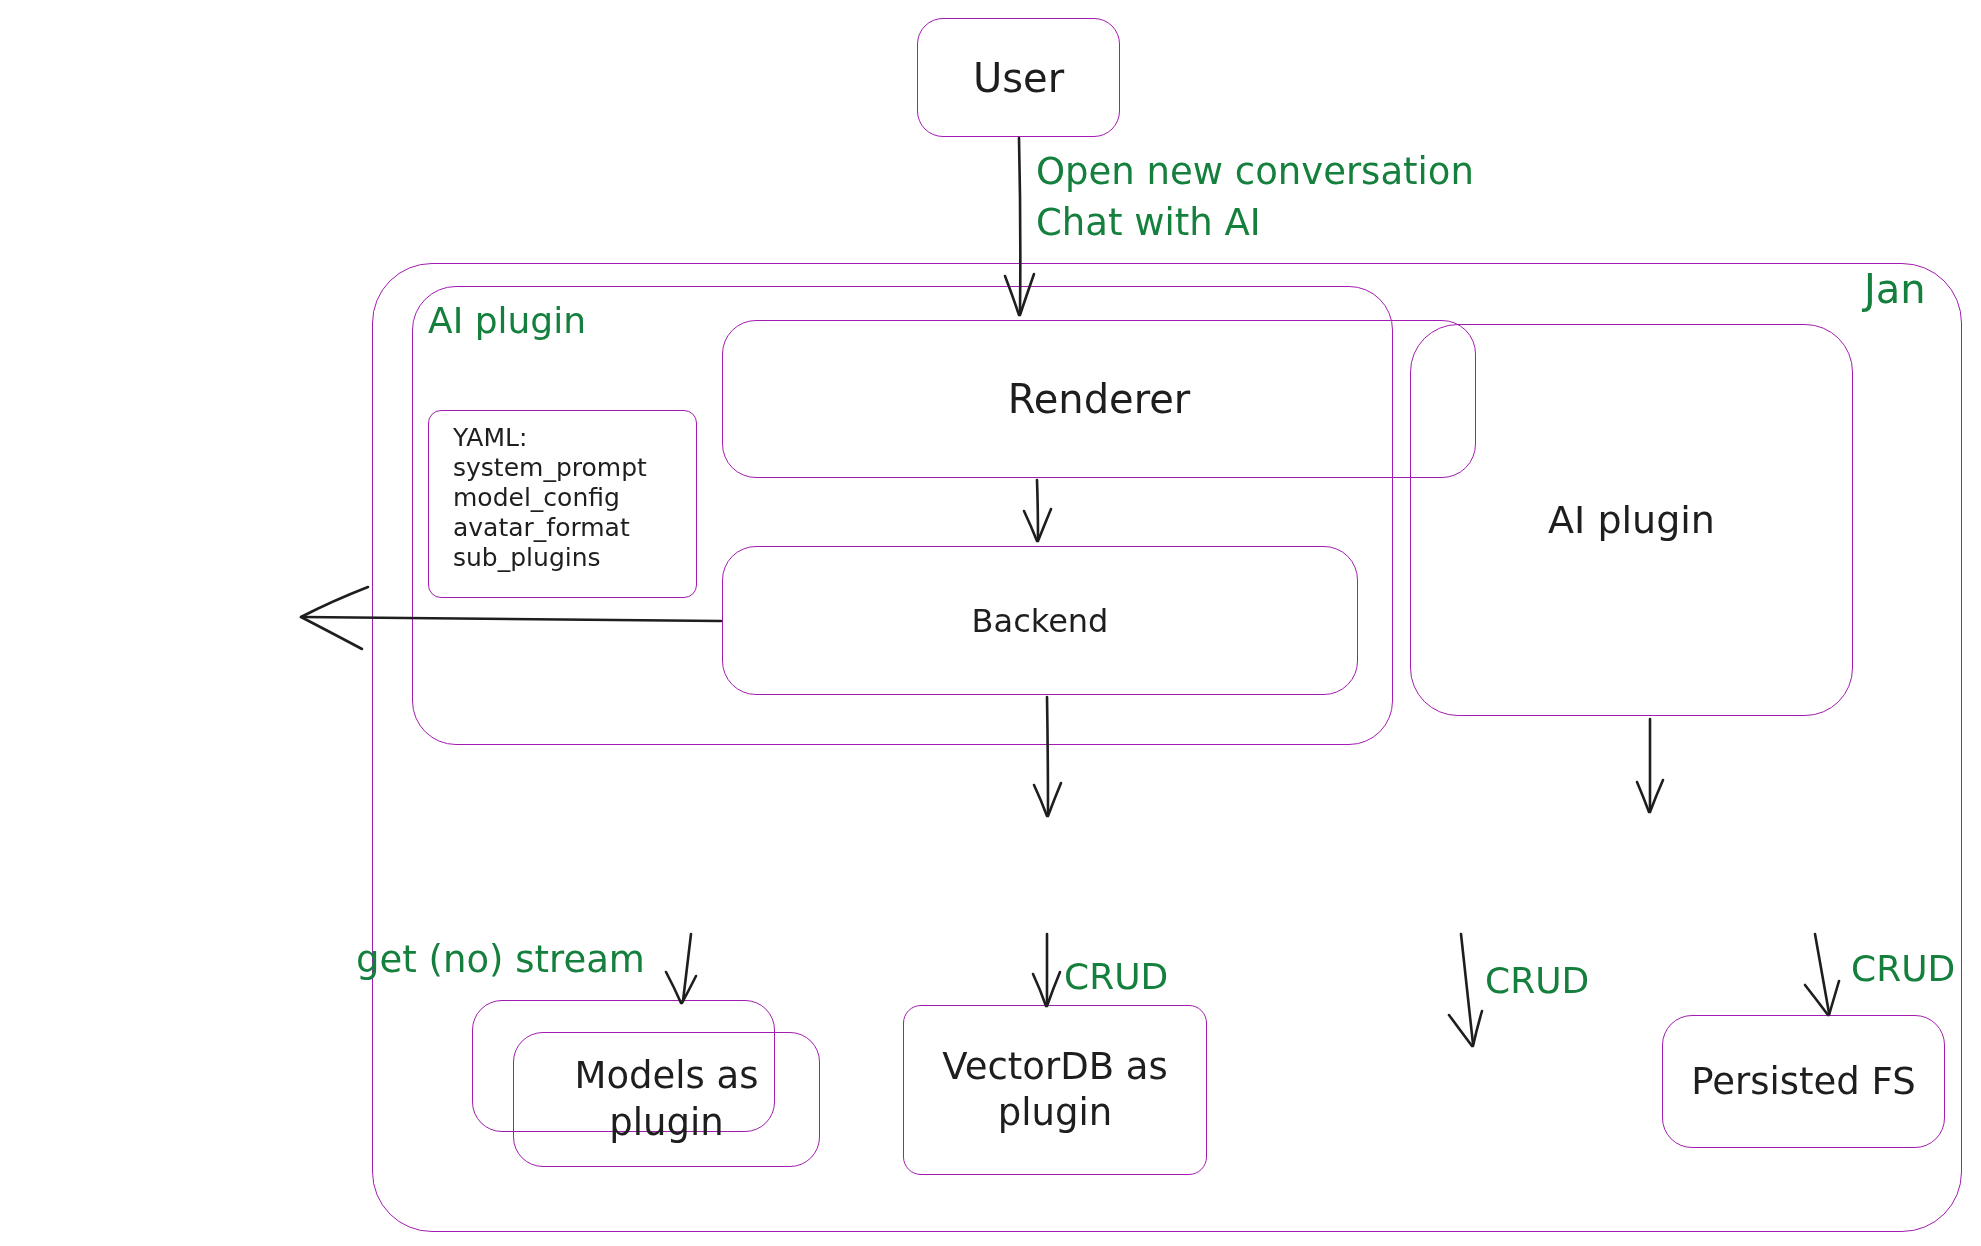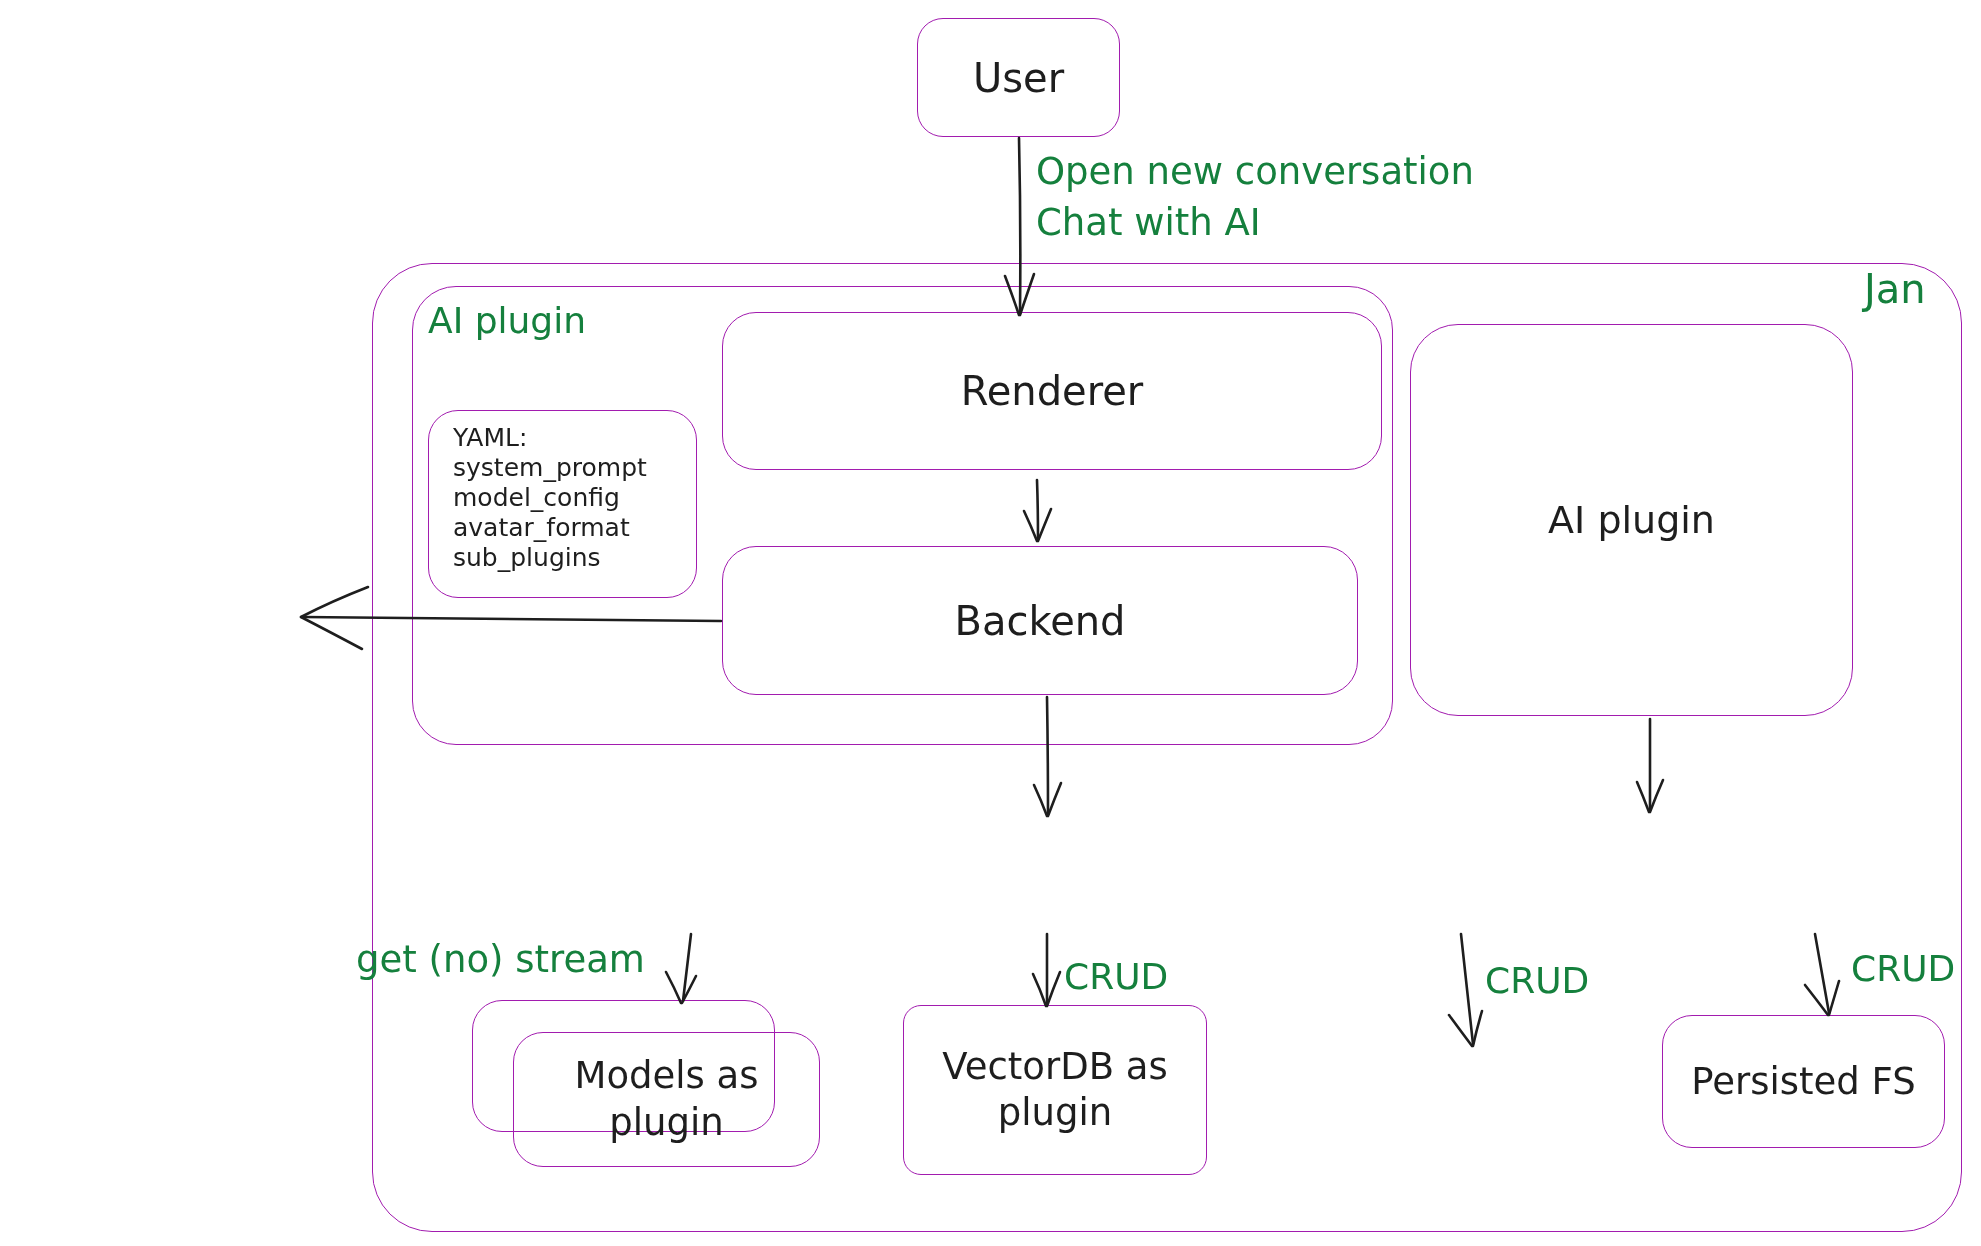--- a/index.html
+++ b/index.html
@@ -63,34 +63,34 @@
   <div class="box" style="left:412px; top:286px; width:981px; height:459px; border-radius:44px;"></div>
   <div class="floating-label" style="left:428px; top:300px; font-size:36px;">AI plugin</div>
 
   <div class="box label-center" style="left:917px; top:18px; width:203px; height:119px; border-radius:26px; font-size:40px;">
     <span>User</span>
   </div>
 
   <div class="floating-label" style="left:1036px; top:150px; font-size:37px;">Open new conversation</div>
   <div class="floating-label" style="left:1036px; top:201px; font-size:37px;">Chat with AI</div>
 
-  <div class="box" style="left:428px; top:410px; width:269px; height:188px; border-radius:30px;">
+  <div class="box" style="left:428px; top:410px; width:269px; height:188px; border-radius:13px;">
     <div class="yaml-lines">
       <div>YAML:</div>
       <div>system_prompt</div>
       <div>model_config</div>
       <div>avatar_format</div>
       <div>sub_plugins</div>
     </div>
   </div>
 
-  <div class="box label-center" style="left:722px; top:312px; width:660px; height:158px; border-radius:34px; font-size:40px;">
+  <div class="box label-center" style="left:722px; top:320px; width:754px; height:158px; border-radius:34px; font-size:40px;">
     <span>Renderer</span>
   </div>
-  <div class="box label-center" style="left:722px; top:546px; width:636px; height:149px; border-radius:34px; font-size:40px;">
+  <div class="box label-center" style="left:722px; top:546px; width:636px; height:149px; border-radius:34px; font-size:32px;">
     <span>Backend</span>
   </div>
 
   <div class="box label-center" style="left:1410px; top:324px; width:443px; height:392px; border-radius:48px; font-size:38px;">
     <span>AI plugin</span>
   </div>
 
 
 
   <div class="floating-label" style="left:356px; top:938px; font-size:37px;">get (no) stream</div>

